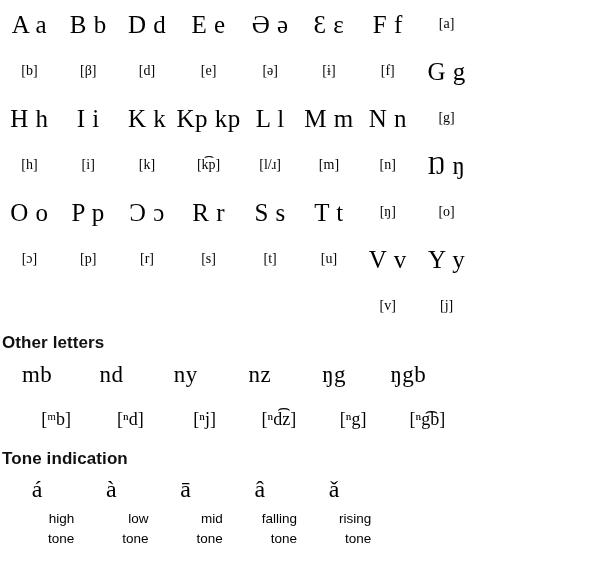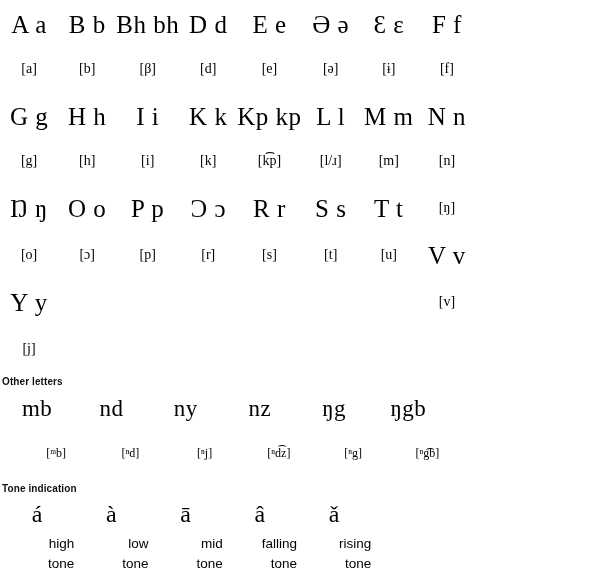--- a/index.html
+++ b/index.html
@@ -48,38 +48,38 @@
     display: block;
   }
 
   
   .alpha-grid .cell .letter { padding-top: 4px; }
 
   
   .section-head {
     font-family: "Liberation Sans", "DejaVu Sans", sans-serif;
     font-weight: bold;
-    font-size: 10px;
+    font-size: 17px;
     color: #111111;
     padding-left: 2px;
     letter-spacing: 0.1px;
   }
 
   
   .other-grid {
     display: grid;
     grid-template-columns: repeat(8, 1fr);
     width: 594px;
   }
   .other-grid .cell .letter {
     font-size: 23px;
     line-height: 44px;
   }
   .other-grid .cell .ipa {
-    font-size: 12px;
+    font-size: 18px;
     line-height: 44px;
     margin-left: 38px;
   }
 
   
   .tone-grid {
     display: grid;
     grid-template-columns: repeat(8, 1fr);
     width: 594px;
   }
@@ -109,23 +109,20 @@
 
   <div class="alpha-grid">
 
     <div class="cell">
         <span class="letter">A a</span>
       </div>
     <div class="cell">
         <span class="letter">B b</span>
       </div>
     <div class="cell">
-        <span class="letter">Bh bh</span>
-      </div>
-    <div class="cell">
         <span class="letter">D d</span>
       </div>
     <div class="cell">
         <span class="letter">E e</span>
       </div>
     <div class="cell">
         <span class="letter">Ə ə</span>
       </div>
     <div class="cell">
         <span class="letter">Ɛ ɛ</span>

